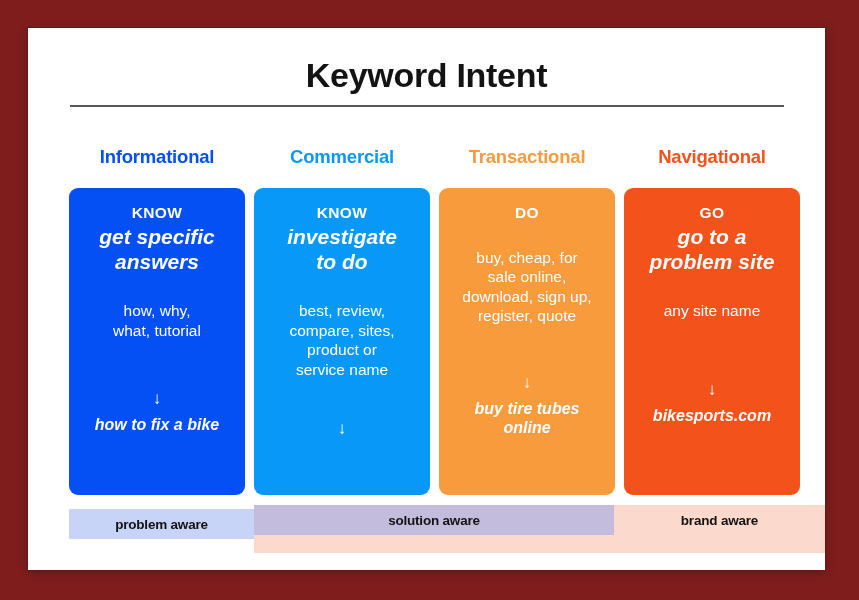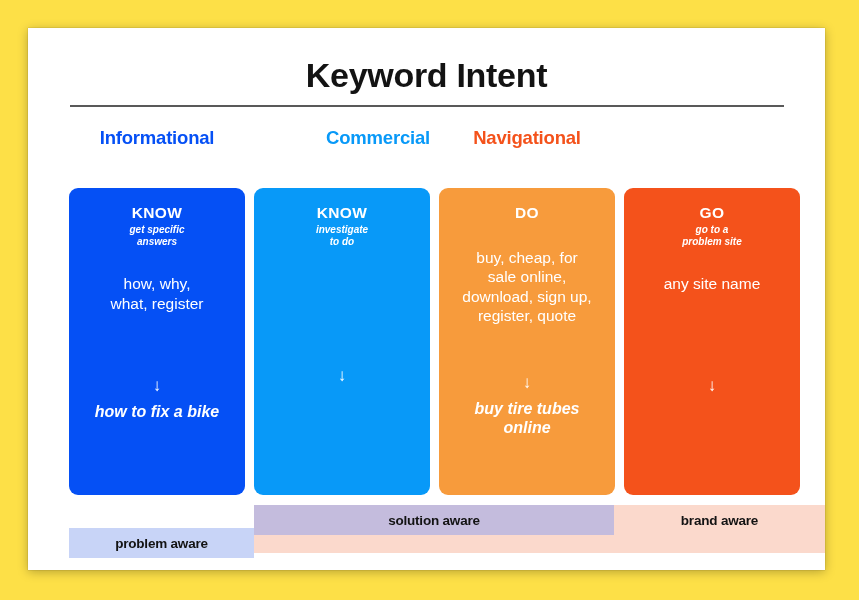--- a/index.html
+++ b/index.html
@@ -12,21 +12,21 @@
     height: 600px;
     background: #ffffff;
     font-family: "Liberation Sans", sans-serif;
     overflow: hidden;
   }
 
   #page {
     position: relative;
     width: 859px;
     height: 600px;
-    background: #fde047;
+    background: #7f1d1d;
     text-decoration: underline;
   }
 
   
   .card-frame {
     position: absolute;
     left: 28px;
     top: 28px;
     width: 797px;
     height: 542px;
@@ -53,21 +53,21 @@
     top: 77px;
     width: 714px;
     height: 2px;
     background: #595959;
   }
 
   
   .headers {
     position: absolute;
     left: 41px;
-    top: 99px;
+    top: 118px;
     width: 756px;
     display: flex;
   }
   .col-head {
     width: 176px;
     margin-right: 9px;
     text-align: center;
     font-size: 18.5px;
     font-weight: bold;
     letter-spacing: -0.2px;
@@ -99,21 +99,21 @@
 
   .kw-name {
     font-size: 15.5px;
     font-weight: bold;
     letter-spacing: 0.4px;
     line-height: 1.15;
     text-align: center;
   }
   .kw-desc {
     margin-top: 2px;
-    font-size: 10px;
+    font-size: 21px;
     font-style: italic;
     font-weight: bold;
     line-height: 1.22;
     text-align: center;
     white-space: pre-line;
   }
   .kw-modifiers {
     font-size: 15.5px;
     line-height: 1.26;
     text-align: center;
@@ -146,21 +146,21 @@
     box-sizing: border-box;
     font-size: 13.5px;
     font-weight: bold;
     color: #131313;
     display: flex;
     align-items: center;
     justify-content: center;
     letter-spacing: -0.2px;
   }
   .aware-problem {
-    left: 41px;  top: 500px;  width: 185px;  height: 30px;
+    left: 41px;  top: 481px;  width: 185px;  height: 30px;
   }
   .aware-solution {
     left: 226px; top: 477px;  width: 360px;  height: 30px;
   }
   .aware-brand-bg {
     left: 226px; top: 477px;  width: 571px;  height: 48px;
   }
   .aware-brand-label {
     left: 586px; top: 477px;  width: 211px;  height: 30px;
   }
@@ -169,45 +169,50 @@
 <body>
 
 <div id="page">
   <div class="card-frame">
 
     <div class="title">Keyword Intent</div>
     <div class="title-rule"></div>
 
     <div class="headers">
       <div class="col-head" style="color: rgb(5, 80, 245);">Informational</div>
-      <div class="col-head" style="color: rgb(8, 153, 248); text-align: right;">Commercial</div>
+      <div class="col-head" style="color: rgb(8, 153, 248);">Commercial</div>
+      <div class="col-head" style="color: rgb(247, 155, 60);">Transactional</div>
       <div class="col-head" style="color: rgb(244, 82, 27);">Navigational</div>
     </div>
 
     <div class="cards">
 
       <div class="intent-card" style="background: rgb(5, 80, 245);">
         <div class="kw-name">KNOW</div>
         <div class="kw-desc">get specific
 answers</div>
         <div class="spacer-top"></div>
         <div class="kw-modifiers">how, why,
-what, register</div>
+what, tutorial</div>
         <div class="spacer-mid"></div>
         <div class="kw-arrow">↓</div>
         <div class="arrow-gap"></div>
         <div class="kw-example">how to fix a bike</div>
         <div class="spacer-mid"></div>
       </div>
 
       <div class="intent-card" style="background: rgb(8, 153, 248);">
         <div class="kw-name">KNOW</div>
         <div class="kw-desc">investigate
 to do</div>
         <div class="spacer-top"></div>
+        <div class="kw-modifiers">best, review,
+compare, sites,
+product or
+service name</div>
         <div class="spacer-mid"></div>
         <div class="kw-arrow">↓</div>
         <div class="arrow-gap"></div>
         <div class="spacer-mid"></div>
       </div>
 
       <div class="intent-card" style="background: rgb(247, 155, 60);">
         <div class="kw-name">DO</div>
         <div class="spacer-top"></div>
         <div class="kw-modifiers">buy, cheap, for
@@ -224,20 +229,21 @@
 
       <div class="intent-card" style="background: rgb(244, 82, 27);">
         <div class="kw-name">GO</div>
         <div class="kw-desc">go to a
 problem site</div>
         <div class="spacer-top"></div>
         <div class="kw-modifiers">any site name</div>
         <div class="spacer-mid"></div>
         <div class="kw-arrow">↓</div>
         <div class="arrow-gap"></div>
+        <div class="kw-example">bikesports.com</div>
         <div class="spacer-mid"></div>
       </div>
 
     </div>
 
     <div class="aware-layer">
       <div class="aware-bar aware-brand-bg" style="background: rgb(251, 217, 204);"></div>
       <div class="aware-bar aware-problem" style="background: rgb(200, 212, 247);">problem aware</div>
       <div class="aware-bar aware-brand-label">brand aware</div>
       <div class="aware-bar aware-solution" style="background: rgb(196, 188, 221);">solution aware</div>

